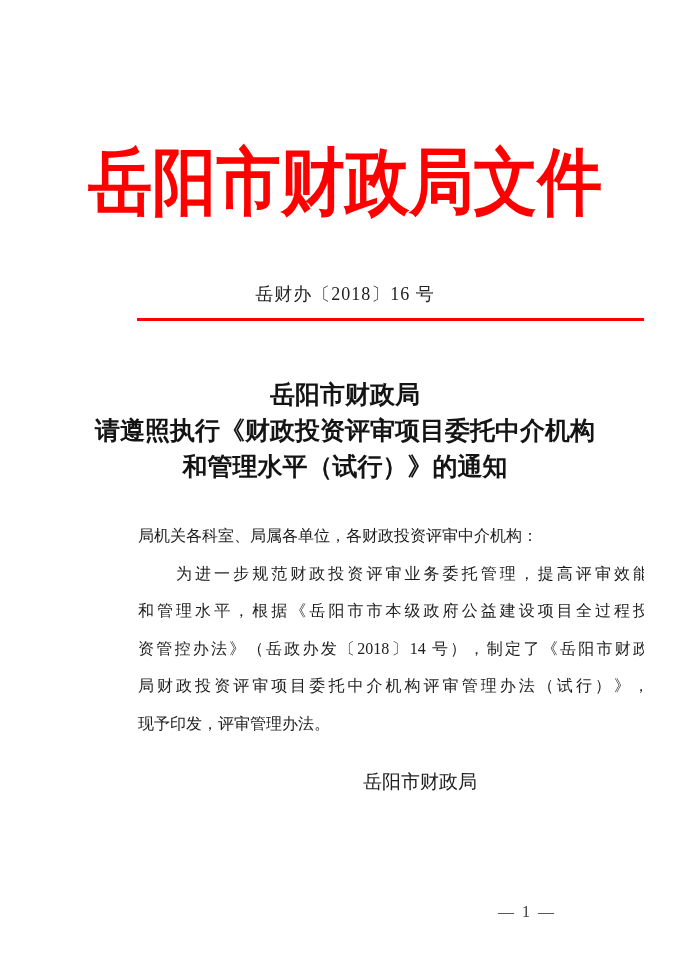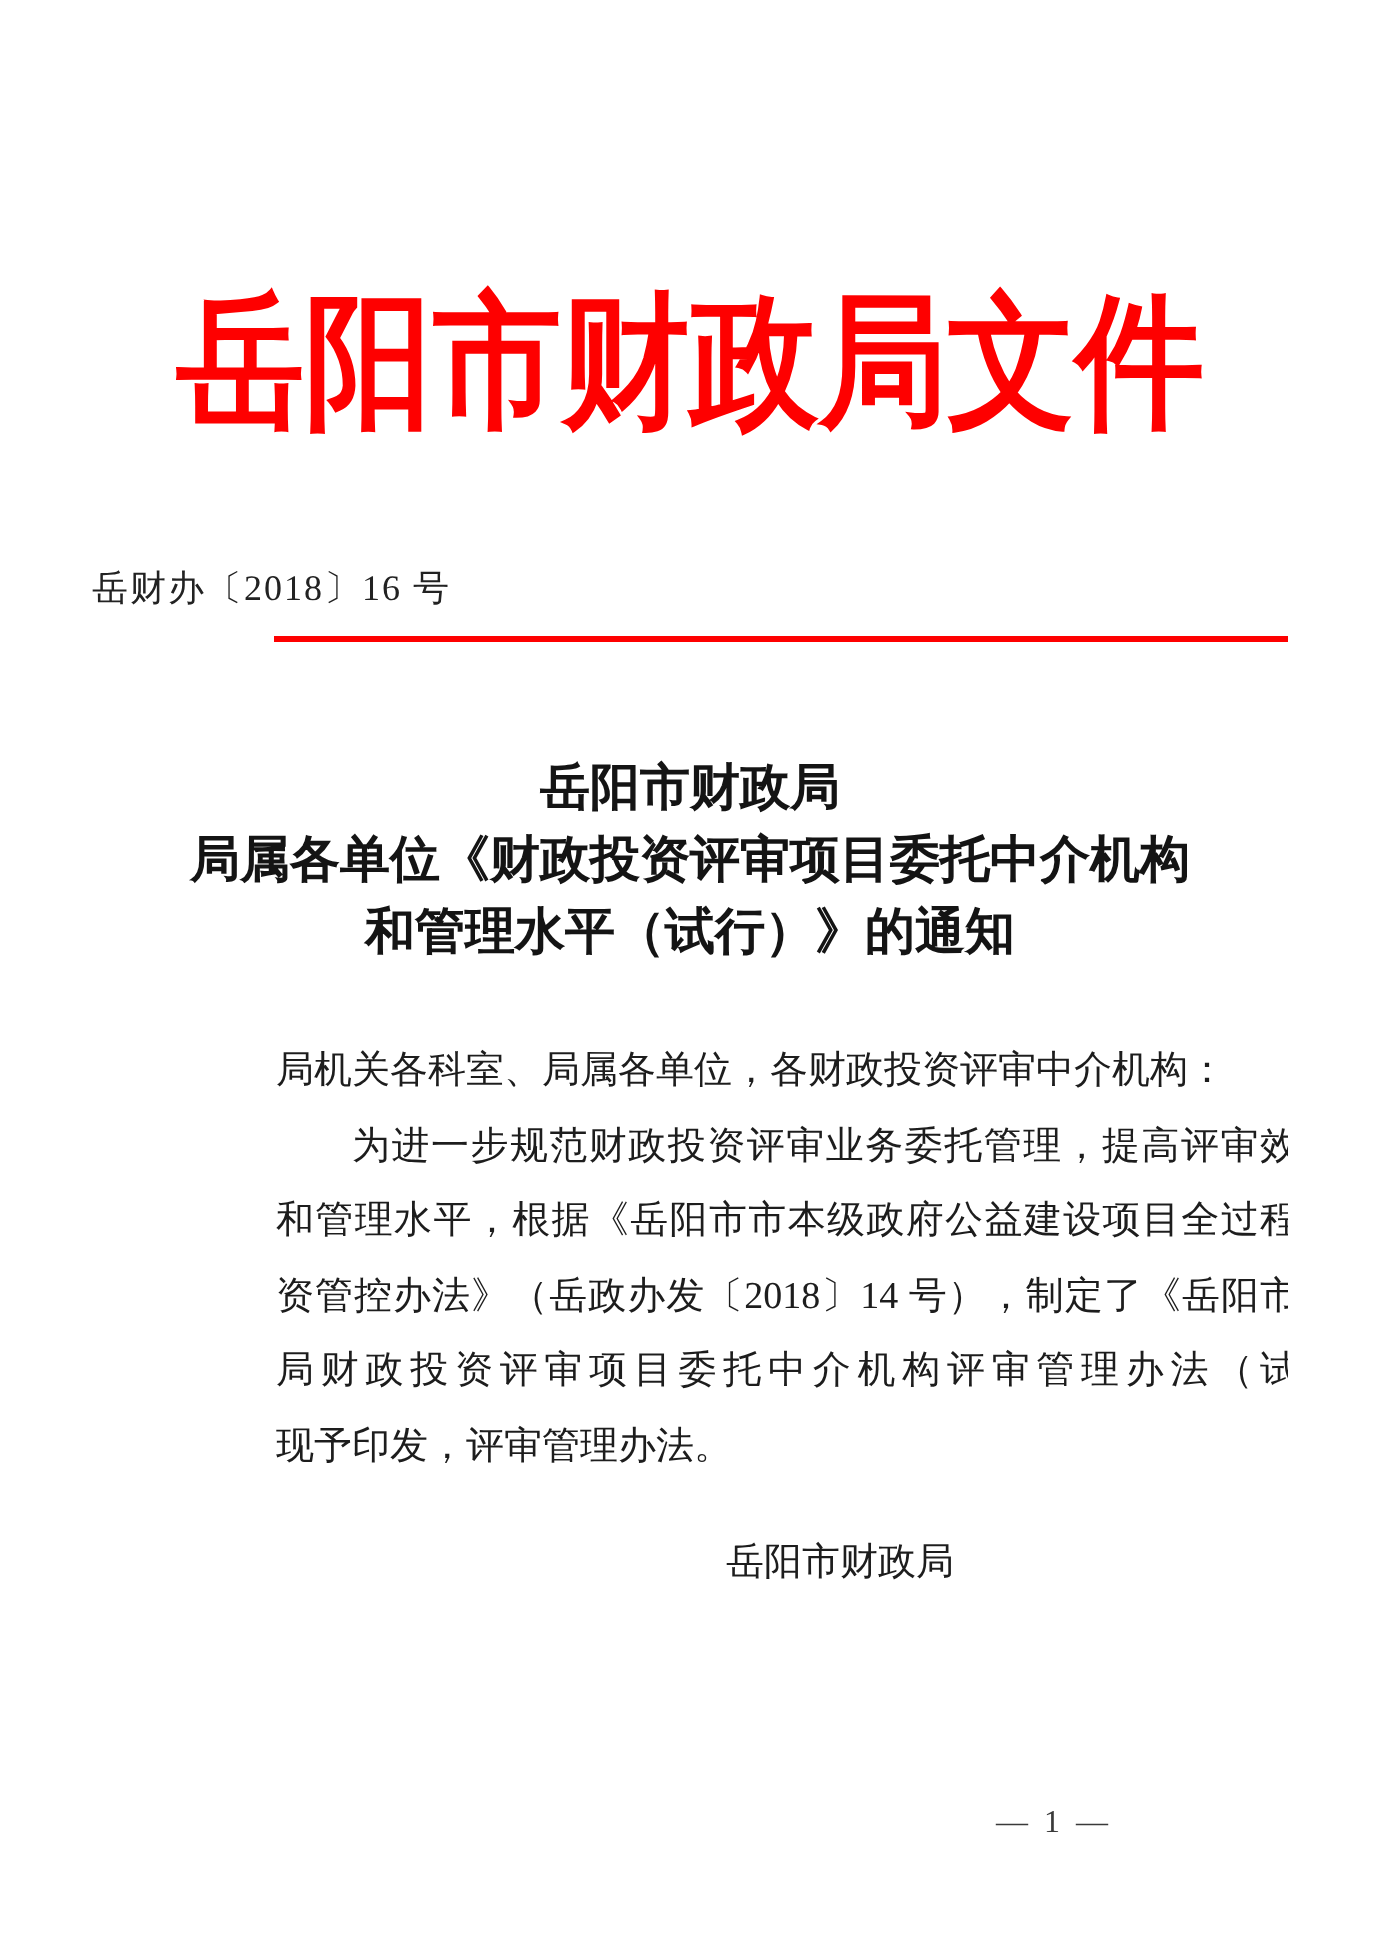--- a/index.html
+++ b/index.html
@@ -24,20 +24,21 @@
     font-weight:bold;
     font-size:73px;line-height:86px;
     color:var(--red);
     white-space:nowrap;
     transform:scaleX(0.88);
     transform-origin:center;
   }
   
   .doc-number{
     position:absolute;top:283px;left:0;width:100%;
+    text-align:center;
     font-size:18px;line-height:22px;
     letter-spacing:1px;
     color:#222;
   }
   
   .red-line{
     position:absolute;top:318px;left:91px;
     width:514px;height:3px;
     background:var(--red);
   }
@@ -46,21 +47,21 @@
     position:absolute;top:376px;left:0;width:100%;
     text-align:center;
     font-family:"Liberation Sans","DejaVu Sans",sans-serif;
     font-weight:bold;
     font-size:25px;line-height:36px;
     color:#141414;
   }
   
   .body-block{
     position:absolute;top:517px;left:92px;width:511px;
-    font-size:19px;
+    font-size:16px;
     color:var(--ink);
   }
   .body-line{
     height:37.6px;line-height:37.6px;
     overflow:hidden;
   }
   .body-line.justify{
     text-align:justify;
     text-align-last:justify;
     text-justify:inter-character;
@@ -91,21 +92,21 @@
 <div class="page">
 
   <div class="header-title">岳阳市财政局文件</div>
 
   <div class="doc-number">岳财办〔2018〕16 号</div>
 
   <div class="red-line"></div>
 
   <div class="notice-title">
       <div class="title-line">岳阳市财政局</div>
-      <div class="title-line">局属各单位《财政投资评审项目委托中介机构</div>
+      <div class="title-line">请遵照执行《财政投资评审项目委托中介机构</div>
       <div class="title-line">和管理水平（试行）》的通知</div>
     </div>
 
   <div class="body-block">
     <div class="body-line">局机关各科室、局属各单位，各财政投资评审中介机构：</div>
     <div>
         <div class="body-line indent justify">为进一步规范财政投资评审业务委托管理，提高评审效能</div>
         <div class="body-line justify">和管理水平，根据《岳阳市市本级政府公益建设项目全过程投</div>
         <div class="body-line justify">资管控办法》（岳政办发〔2018〕14 号），制定了《岳阳市财政</div>
         <div class="body-line justify">局财政投资评审项目委托中介机构评审管理办法（试行）》，</div>

